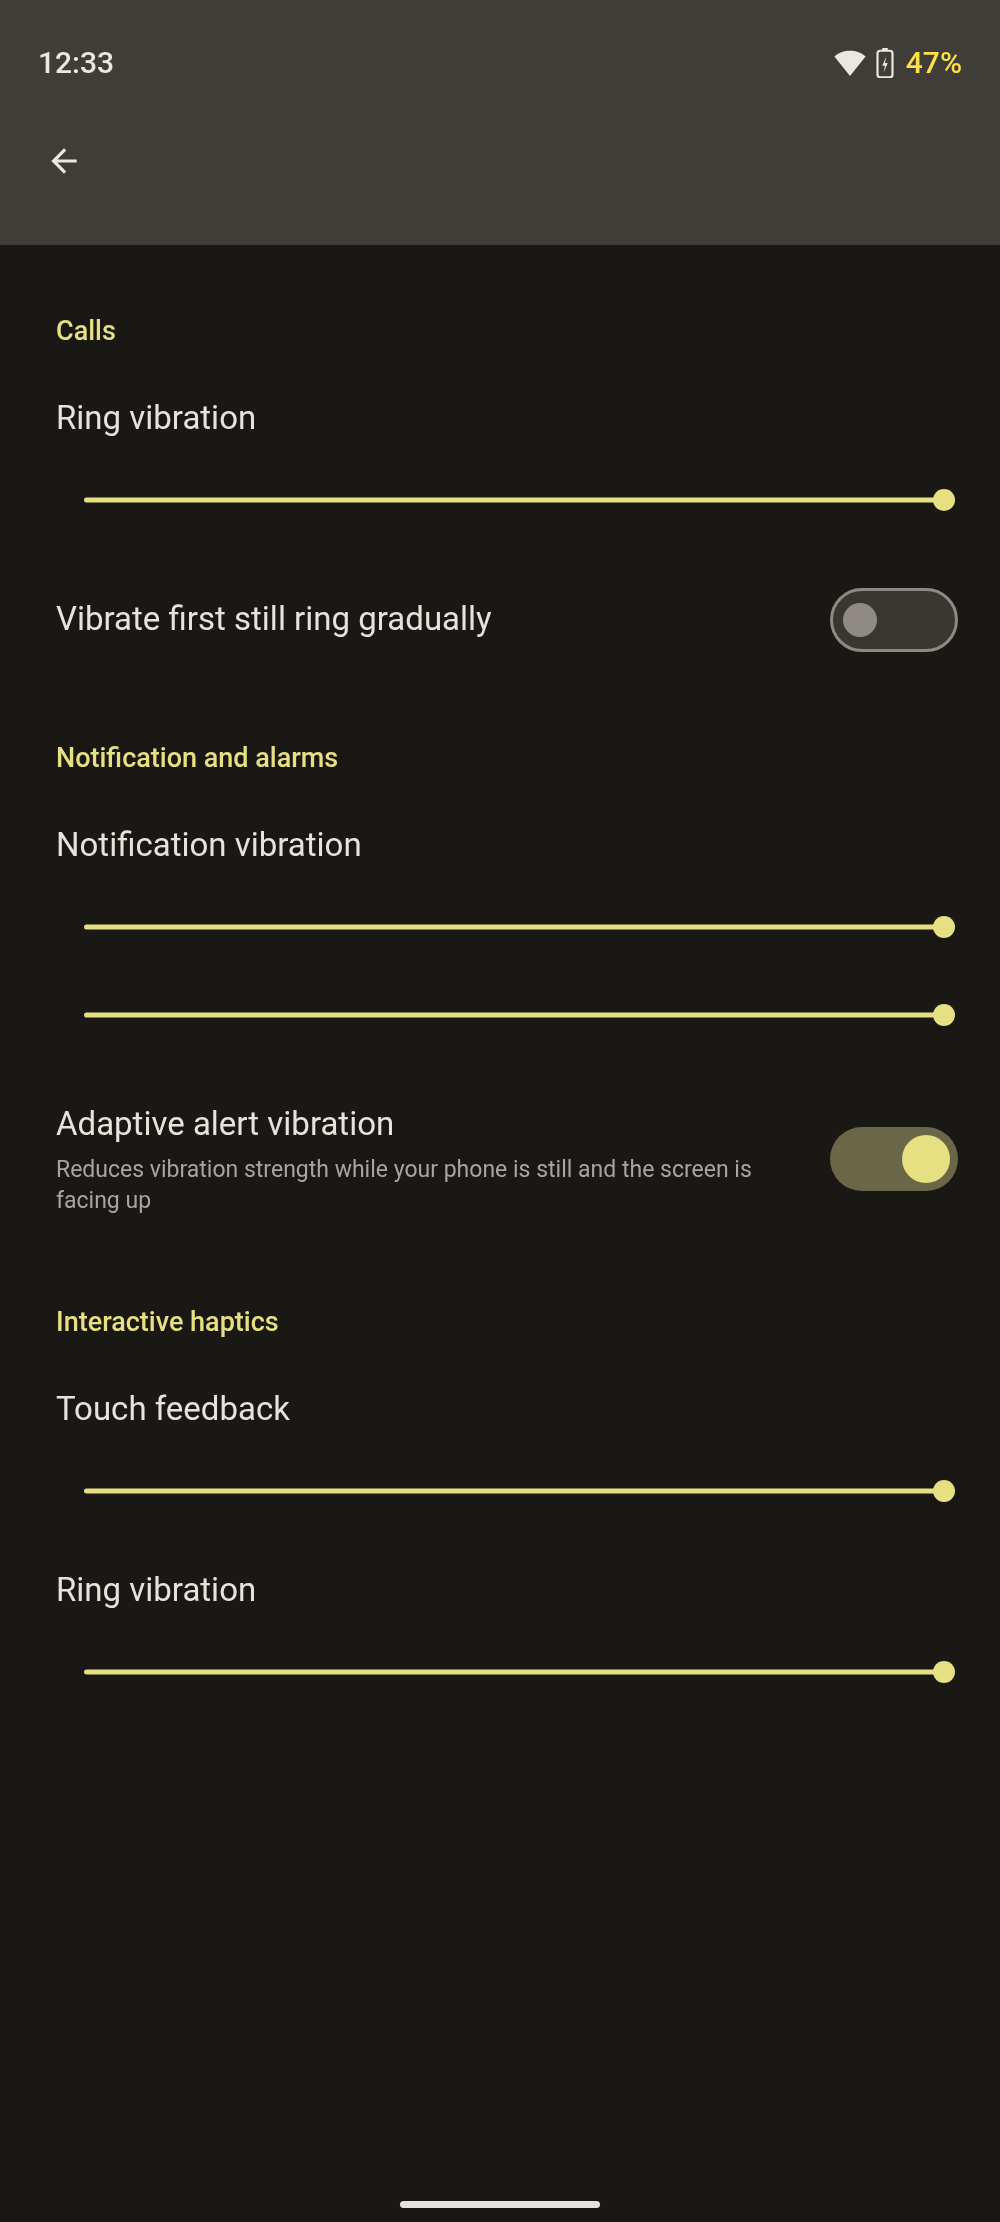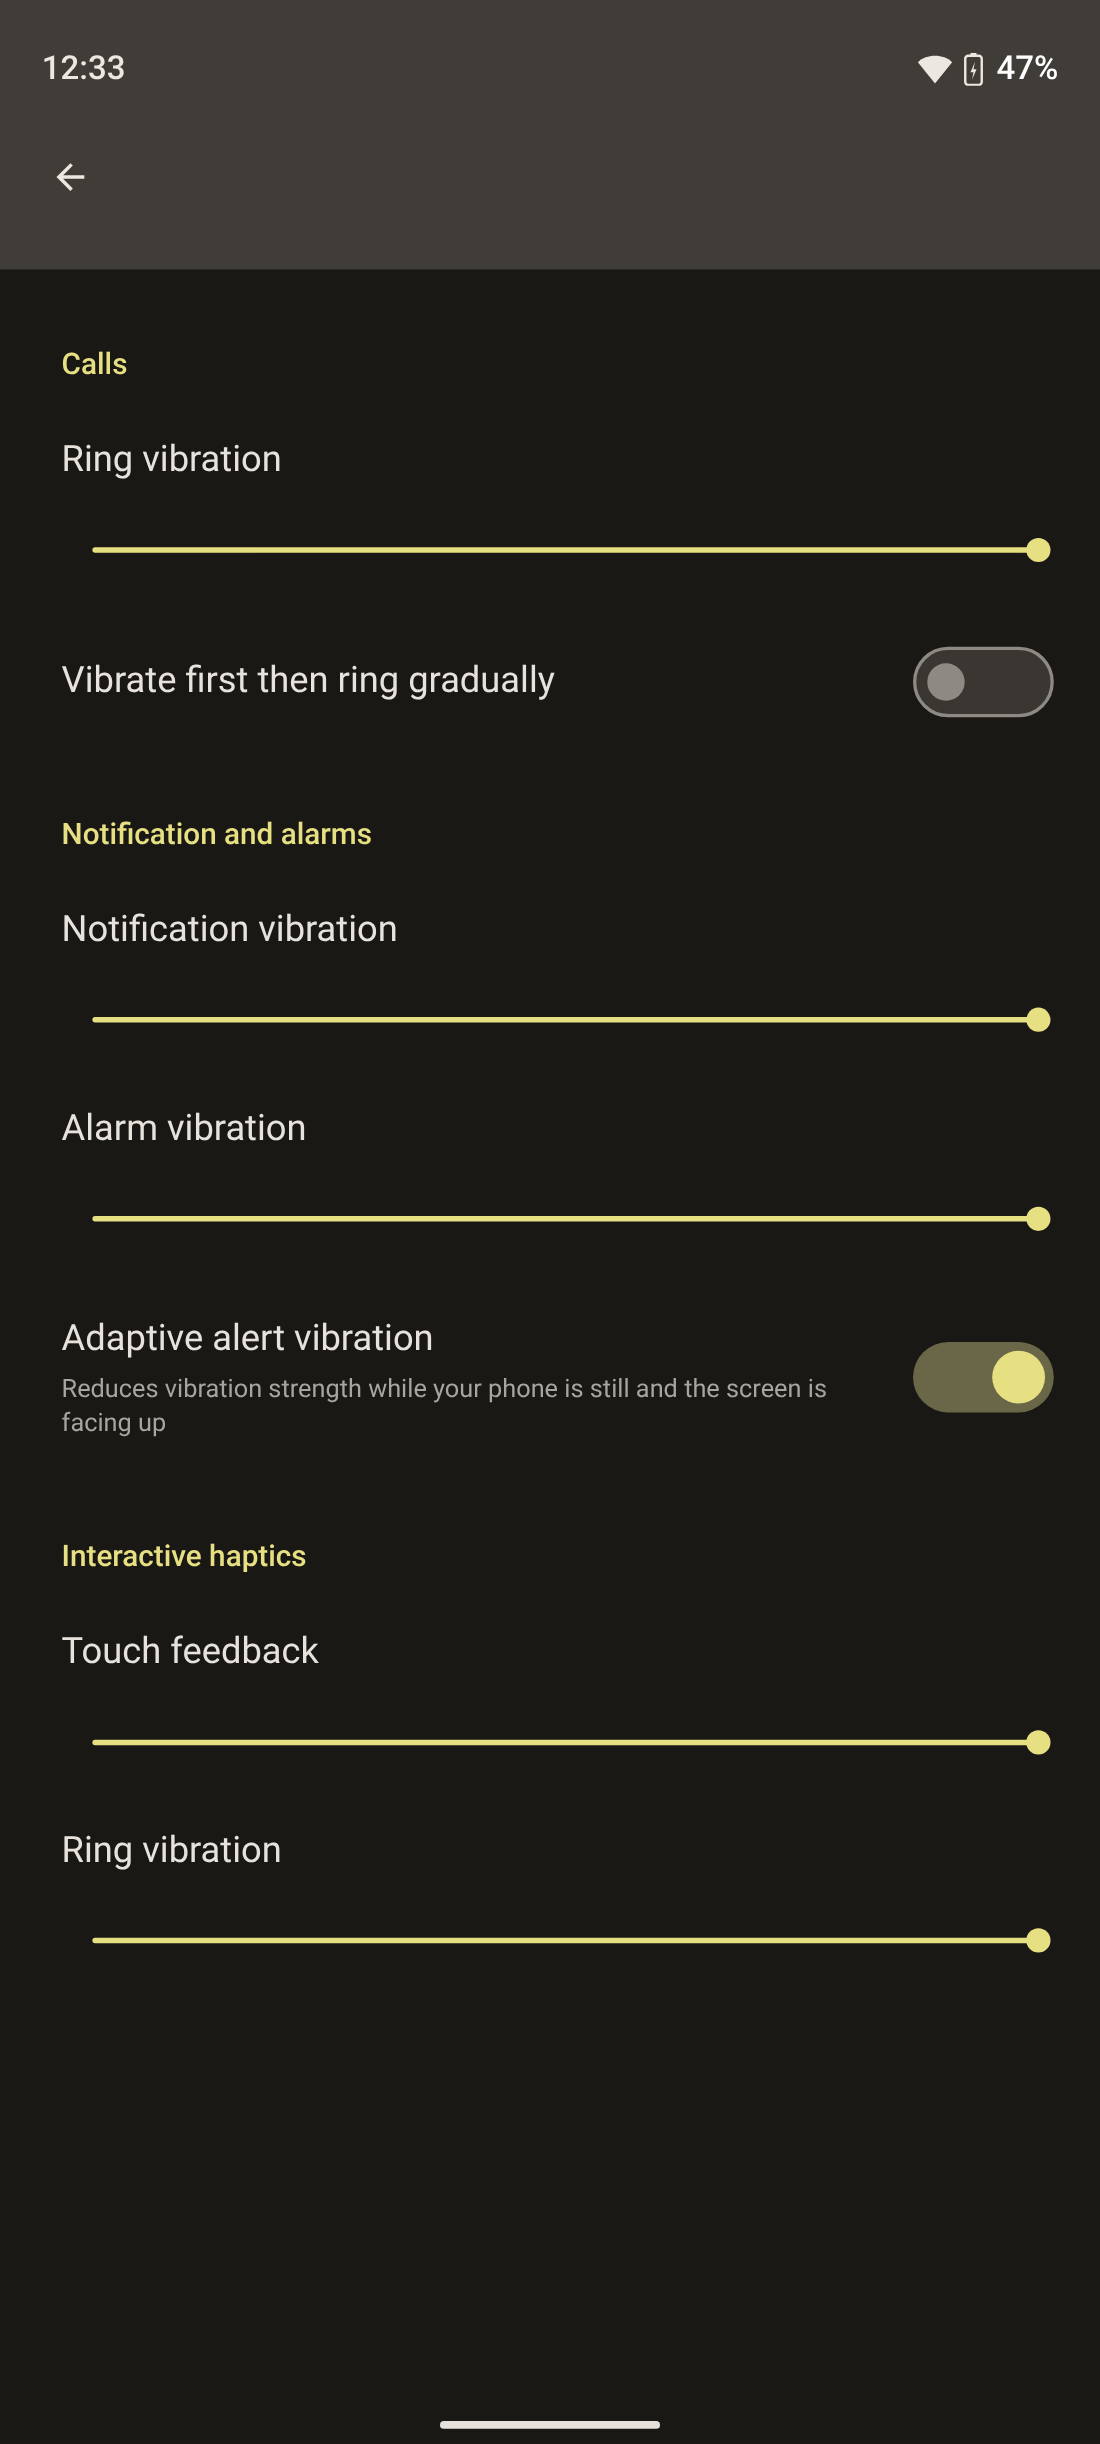--- a/index.html
+++ b/index.html
@@ -27,21 +27,21 @@
   }
   .status-right {
     display: flex;
     align-items: center;
     gap: 10px;
   }
   .wifi-icon svg, .batt-icon svg { display: block; }
   .batt-pct {
     font-size: 30px;
     font-weight: 500;
-    color: #ffffff;
+    color: #fde047;
     margin-left: 2px;
   }
   .app-bar {
     height: 165px;
     background: #403c37;
     display: flex;
     align-items: center;
     padding: 0 40px;
     gap: 56px;
   }
@@ -205,42 +205,39 @@
   </div>
   <div class="slider-wrap">
     <div class="slider">
       <div class="slider-track" style="background:#e7e082"></div>
       <div class="slider-thumb" style="left:100%;background:#e7e082"></div>
     </div>
   </div>
 
   <div class="toggle-row">
     <div class="toggle-text">
-      <div class="setting-title">Vibrate first then ring gradually</div>
+      <div class="setting-title">Vibrate first still ring gradually</div>
     </div>
     <div class="switch switch-off">
       <div class="knob"></div>
     </div>
   </div>
 
   <div class="section-header">Notification and alarms</div>
 
   <div class="setting-row">
     <div class="setting-title">Notification vibration</div>
   </div>
   <div class="slider-wrap">
     <div class="slider">
       <div class="slider-track" style="background:#e7e082"></div>
       <div class="slider-thumb" style="left:100%;background:#e7e082"></div>
     </div>
   </div>
 
-  <div class="setting-row">
-    <div class="setting-title">Alarm vibration</div>
-  </div>
   <div class="slider-wrap">
     <div class="slider">
       <div class="slider-track" style="background:#e7e082"></div>
       <div class="slider-thumb" style="left:100%;background:#e7e082"></div>
     </div>
   </div>
 
   <div class="toggle-row">
     <div class="toggle-text">
       <div class="setting-title">Adaptive alert vibration</div>

